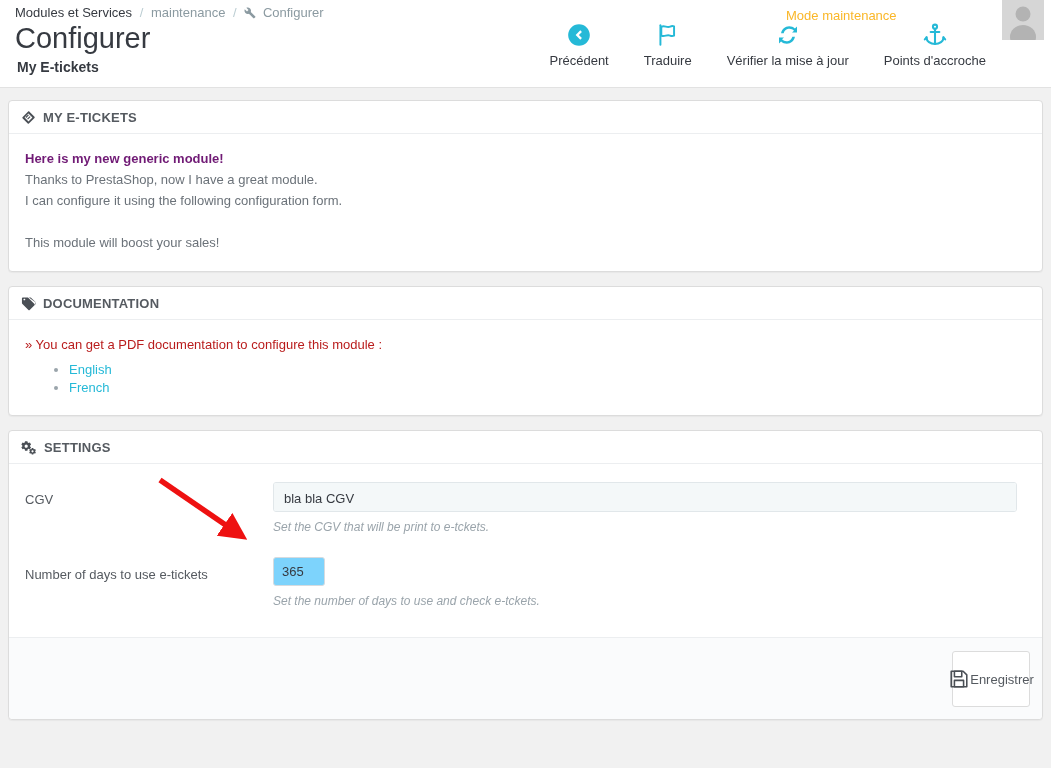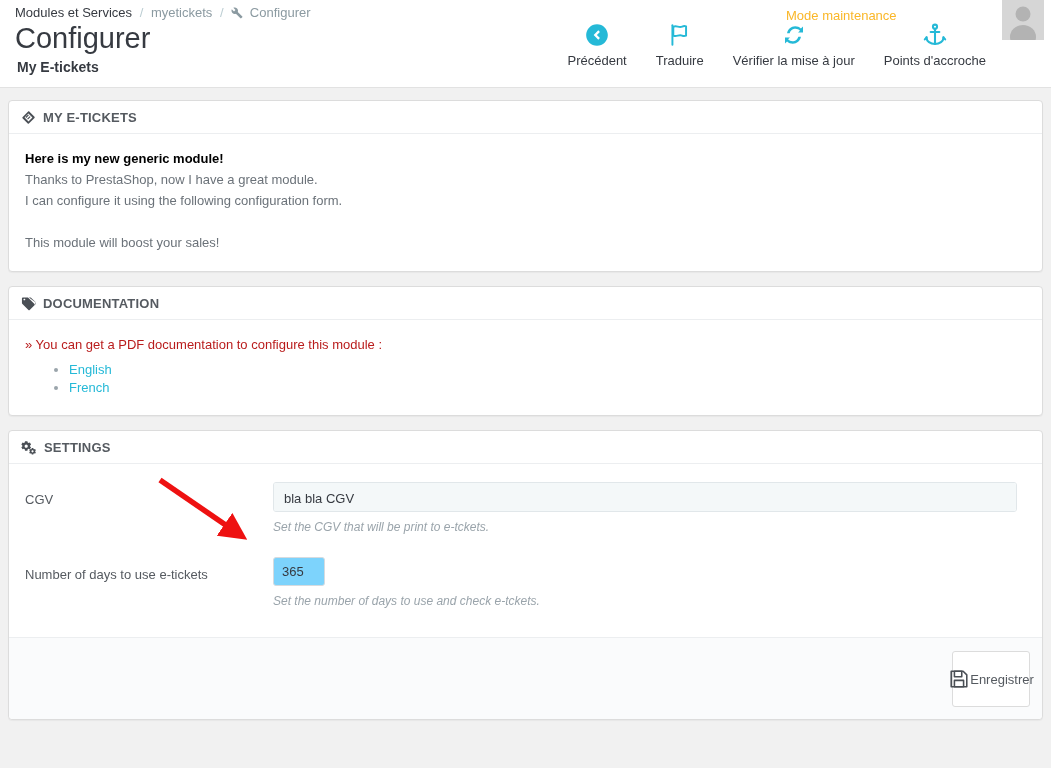--- a/index.html
+++ b/index.html
@@ -66,21 +66,21 @@
     color: #fab728;
     white-space: nowrap;
   }
 
   .toolbar {
     position: absolute;
     top: 20px;
     right: 56px;
     display: flex;
     align-items: flex-start;
-    gap: 11px;
+    gap: 17px;
   }
   .tool-btn {
     display: flex;
     flex-direction: column;
     align-items: center;
     justify-content: flex-start;
     padding: 0 9px;
     cursor: pointer;
     text-decoration: none;
     min-width: 40px;
@@ -137,21 +137,21 @@
     color: #4a4f55;
   }
   .panel-body {
     padding: 14px 16px 18px 16px;
     color: #6b7279;
     font-size: 13px;
     line-height: 21px;
   }
   .panel-body .strong-line {
     font-weight: bold;
-    color: #000000;
+    color: #701a75;
   }
   .panel-footer {
     background: #fafbfc;
     border-top: 1px solid #eceef0;
     border-radius: 0 0 4px 4px;
     padding: 10px 12px;
     display: flex;
     justify-content: flex-end;
     min-height: 82px;
     align-items: center;
@@ -259,21 +259,21 @@
   }
 </style>
 </head>
 <body>
 
 <div class="header">
 
   <div class="breadcrumb">
     <span class="crumb-strong">Modules et Services</span>
     <span class="sep">/</span>
-    <span class="crumb-muted">myetickets</span>
+    <span class="crumb-muted">maintenance</span>
     <span class="sep">/</span>
     <span class="wrench-icon">
       <svg width="12" height="12" viewBox="0 0 24 24" fill="#8b9aa1">
         <path d="M22.7 19l-9.1-9.1c.9-2.3.4-5-1.5-6.9-2-2-5-2.4-7.4-1.3L9 6 6 9 1.6 4.7C.4 7.1.9 10.1 2.9 12.1c1.9 1.9 4.6 2.4 6.9 1.5l9.1 9.1c.4.4 1 .4 1.4 0l2.3-2.3c.5-.4.5-1 .1-1.4z"></path>
       </svg>
     </span>
     <span class="crumb-muted">Configurer</span>
   </div>
 
   <div class="page-title">Configurer</div>

